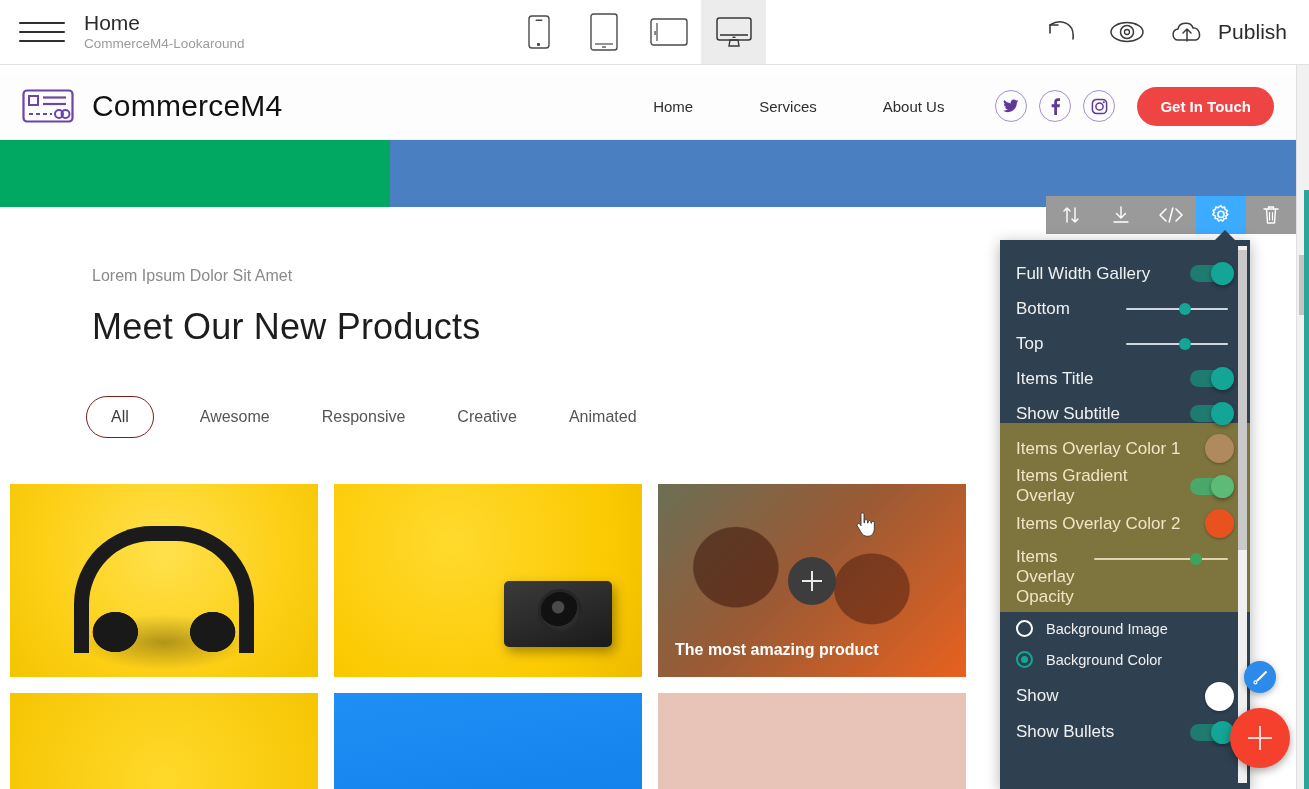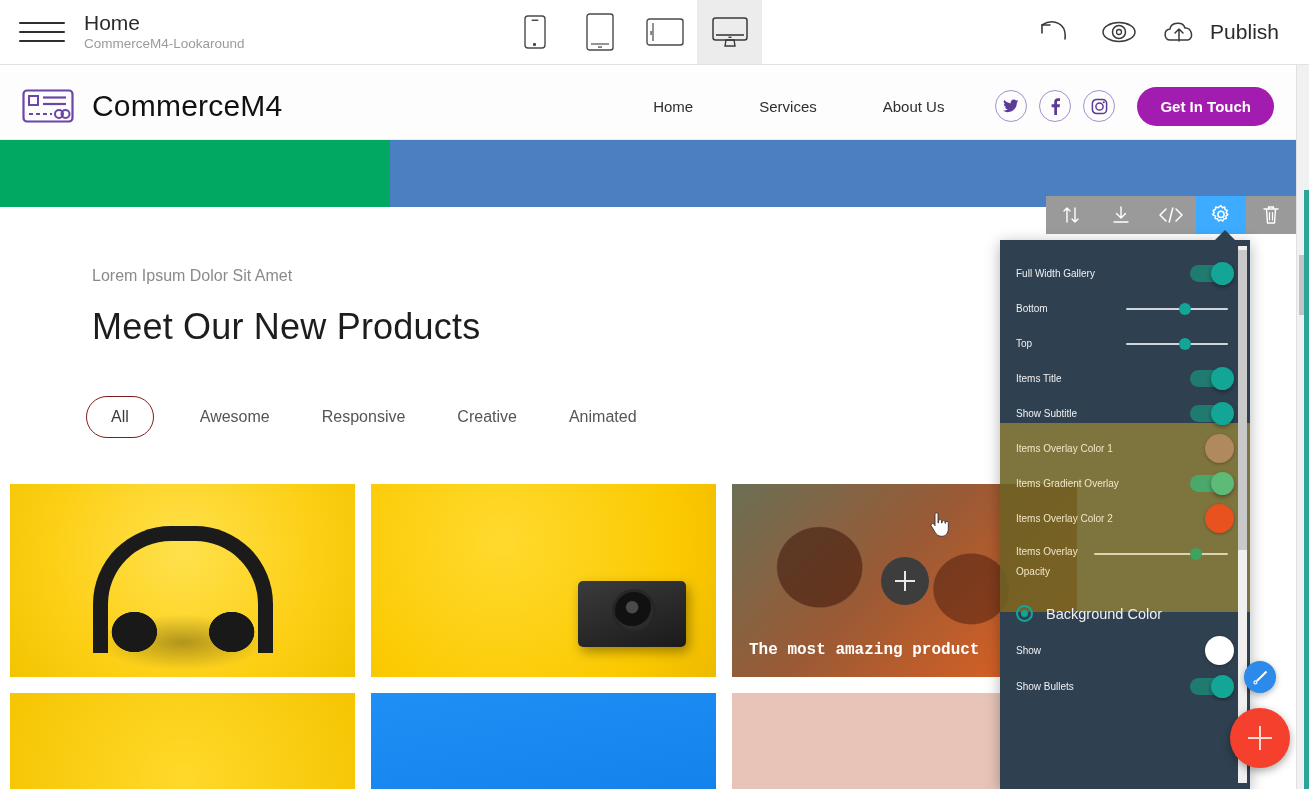--- a/index.html
+++ b/index.html
@@ -26,21 +26,21 @@
   .page-title { font-size:21px; color:#2b2b2b; line-height:24px; font-weight:400; }
   .page-subtitle { font-size:13.5px; color:#9b9b9b; line-height:18px; }
 
   .device-group { margin-left:auto; display:flex; align-items:stretch; }
   .device-btn {
     width:65px; display:flex; align-items:center; justify-content:center; cursor:pointer;
   }
   .device-btn.active { background:#ececec; }
   .device-btn svg { display:block; }
 
-  .topbar-right { display:flex; align-items:center; margin-left:auto; padding-right:30px; gap:0; }
+  .topbar-right { display:flex; align-items:center; margin-left:auto; padding-right:22px; gap:0; }
   .tb-icon { width:66px; display:flex; align-items:center; justify-content:center; cursor:pointer; }
   .publish-btn { display:flex; align-items:center; gap:10px; cursor:pointer; padding-left:8px; }
   .publish-label { font-size:21px; color:#2b2b2b; }
 
   
   .preview {
     position:absolute; left:0; top:73px; width:1296px; height:724px;
     overflow:hidden; background:#fff;
   }
 
@@ -54,21 +54,21 @@
   .site-nav { margin-left:auto; display:flex; align-items:center; gap:0; }
   .nav-link {
     font-size:15px; color:#2e2e2e; padding:0 33px; cursor:pointer; white-space:nowrap;
   }
   .social-group { display:flex; align-items:center; gap:12px; margin-left:18px; }
   .social-circle {
     width:32px; height:32px; border-radius:50%; border:1.6px solid #a58fd0;
     display:flex; align-items:center; justify-content:center; cursor:pointer;
   }
   .cta-btn {
-    margin-left:22px; background:#a21caf; color:#fff; font-size:15px; font-weight:700;
+    margin-left:22px; background:#ef4444; color:#fff; font-size:15px; font-weight:700;
     border-radius:20px; padding:11px 23px; cursor:pointer; white-space:nowrap;
   }
 
   
   .band-row { display:flex; height:67px; }
   .band-green { width:390px; background:#00a862; }
   .band-blue { flex:1; background:#4a7fc1; }
 
   
   .gallery-section { background:#fff; padding:60px 0 0 0; position:relative; }
@@ -78,21 +78,21 @@
   .tag-row { display:flex; align-items:center; padding-left:92px; margin-top:48px; gap:0; }
   .tag {
     font-size:16px; color:#555; padding:0 26px; cursor:pointer; white-space:nowrap;
   }
   .tag.active {
     border:1px solid #7f1d1d; border-radius:22px; padding:11px 24px;
     color:#3b3b3b; margin-right:20px; margin-left:-6px;
   }
 
   .grid { display:flex; flex-wrap:wrap; gap:16px; padding:46px 10px 0 10px; }
-  .cell { width:345px; height:193px; position:relative; overflow:hidden;font-family:Liberation Mono, monospace; }
+  .cell { width:308px; height:193px; position:relative; overflow:hidden; }
 
   .ph-head {
     background:
       radial-gradient(ellipse 120px 40px at 50% 82%, rgba(0,0,0,.30), rgba(0,0,0,0) 70%),
       radial-gradient(circle at 50% 35%, #ffe14d 0%, #fdd017 60%, #f2c400 100%);
   }
   .ph-head::before{
     content:""; position:absolute; left:50%; top:22%; width:150px; height:112px;
     transform:translateX(-50%);
     border:15px solid #1b1b1b; border-radius:78px 78px 0 0; border-bottom:none;
@@ -180,21 +180,21 @@
     background:linear-gradient(to bottom,
       #2f4050 0px, #2f4050 183px,
       rgba(108,97,35,.88) 183px, rgba(108,97,35,.88) 372px,
       #2f4050 372px, #2f4050 549px);
   }
   .panel-rows { position:relative; z-index:2; padding:16px 0 0 0; }
   .prow {
     display:flex; align-items:center; min-height:35px; padding:0 16px;
     margin-bottom:0;
   }
-  .prow-label { font-size:10px; color:#f0f0f0; flex:1; }
+  .prow-label { font-size:17px; color:#f0f0f0; flex:1; }
   .prow.tint .prow-label { color:#efe6c8; }
   .prow-tall { align-items:flex-start; padding-top:6px; }
   .prow-tall .prow-label { line-height:20px; }
 
   .toggle {
     width:40px; height:17px; border-radius:9px; background:#1f7a6f; position:relative;
     cursor:pointer; flex:none; margin-right:4px;
   }
   .toggle .knob {
     position:absolute; right:-4px; top:-3px; width:23px; height:23px; border-radius:50%;
@@ -515,20 +515,24 @@
 
       <div class="prow tint prow-tall" style="min-height:62px">
         <span class="prow-label" style="max-width:70px">Items Overlay Opacity</span>
         <div class="slider tint" style="margin-top:2px">
           <div class="track"></div>
           <div class="thumb" style="left:76%"></div>
         </div>
       </div>
 
 
+      <div class="radio-row" style="margin-top:6px">
+        <div class="radio"></div>
+        <span class="radio-label">Background Image</span>
+      </div>
 
       <div class="radio-row">
         <div class="radio on"></div>
         <span class="radio-label">Background Color</span>
       </div>
 
       <div class="prow" style="min-height:42px">
         <span class="prow-label">Show</span>
         <div class="swatch" style="background:#ffffff"></div>
       </div>

